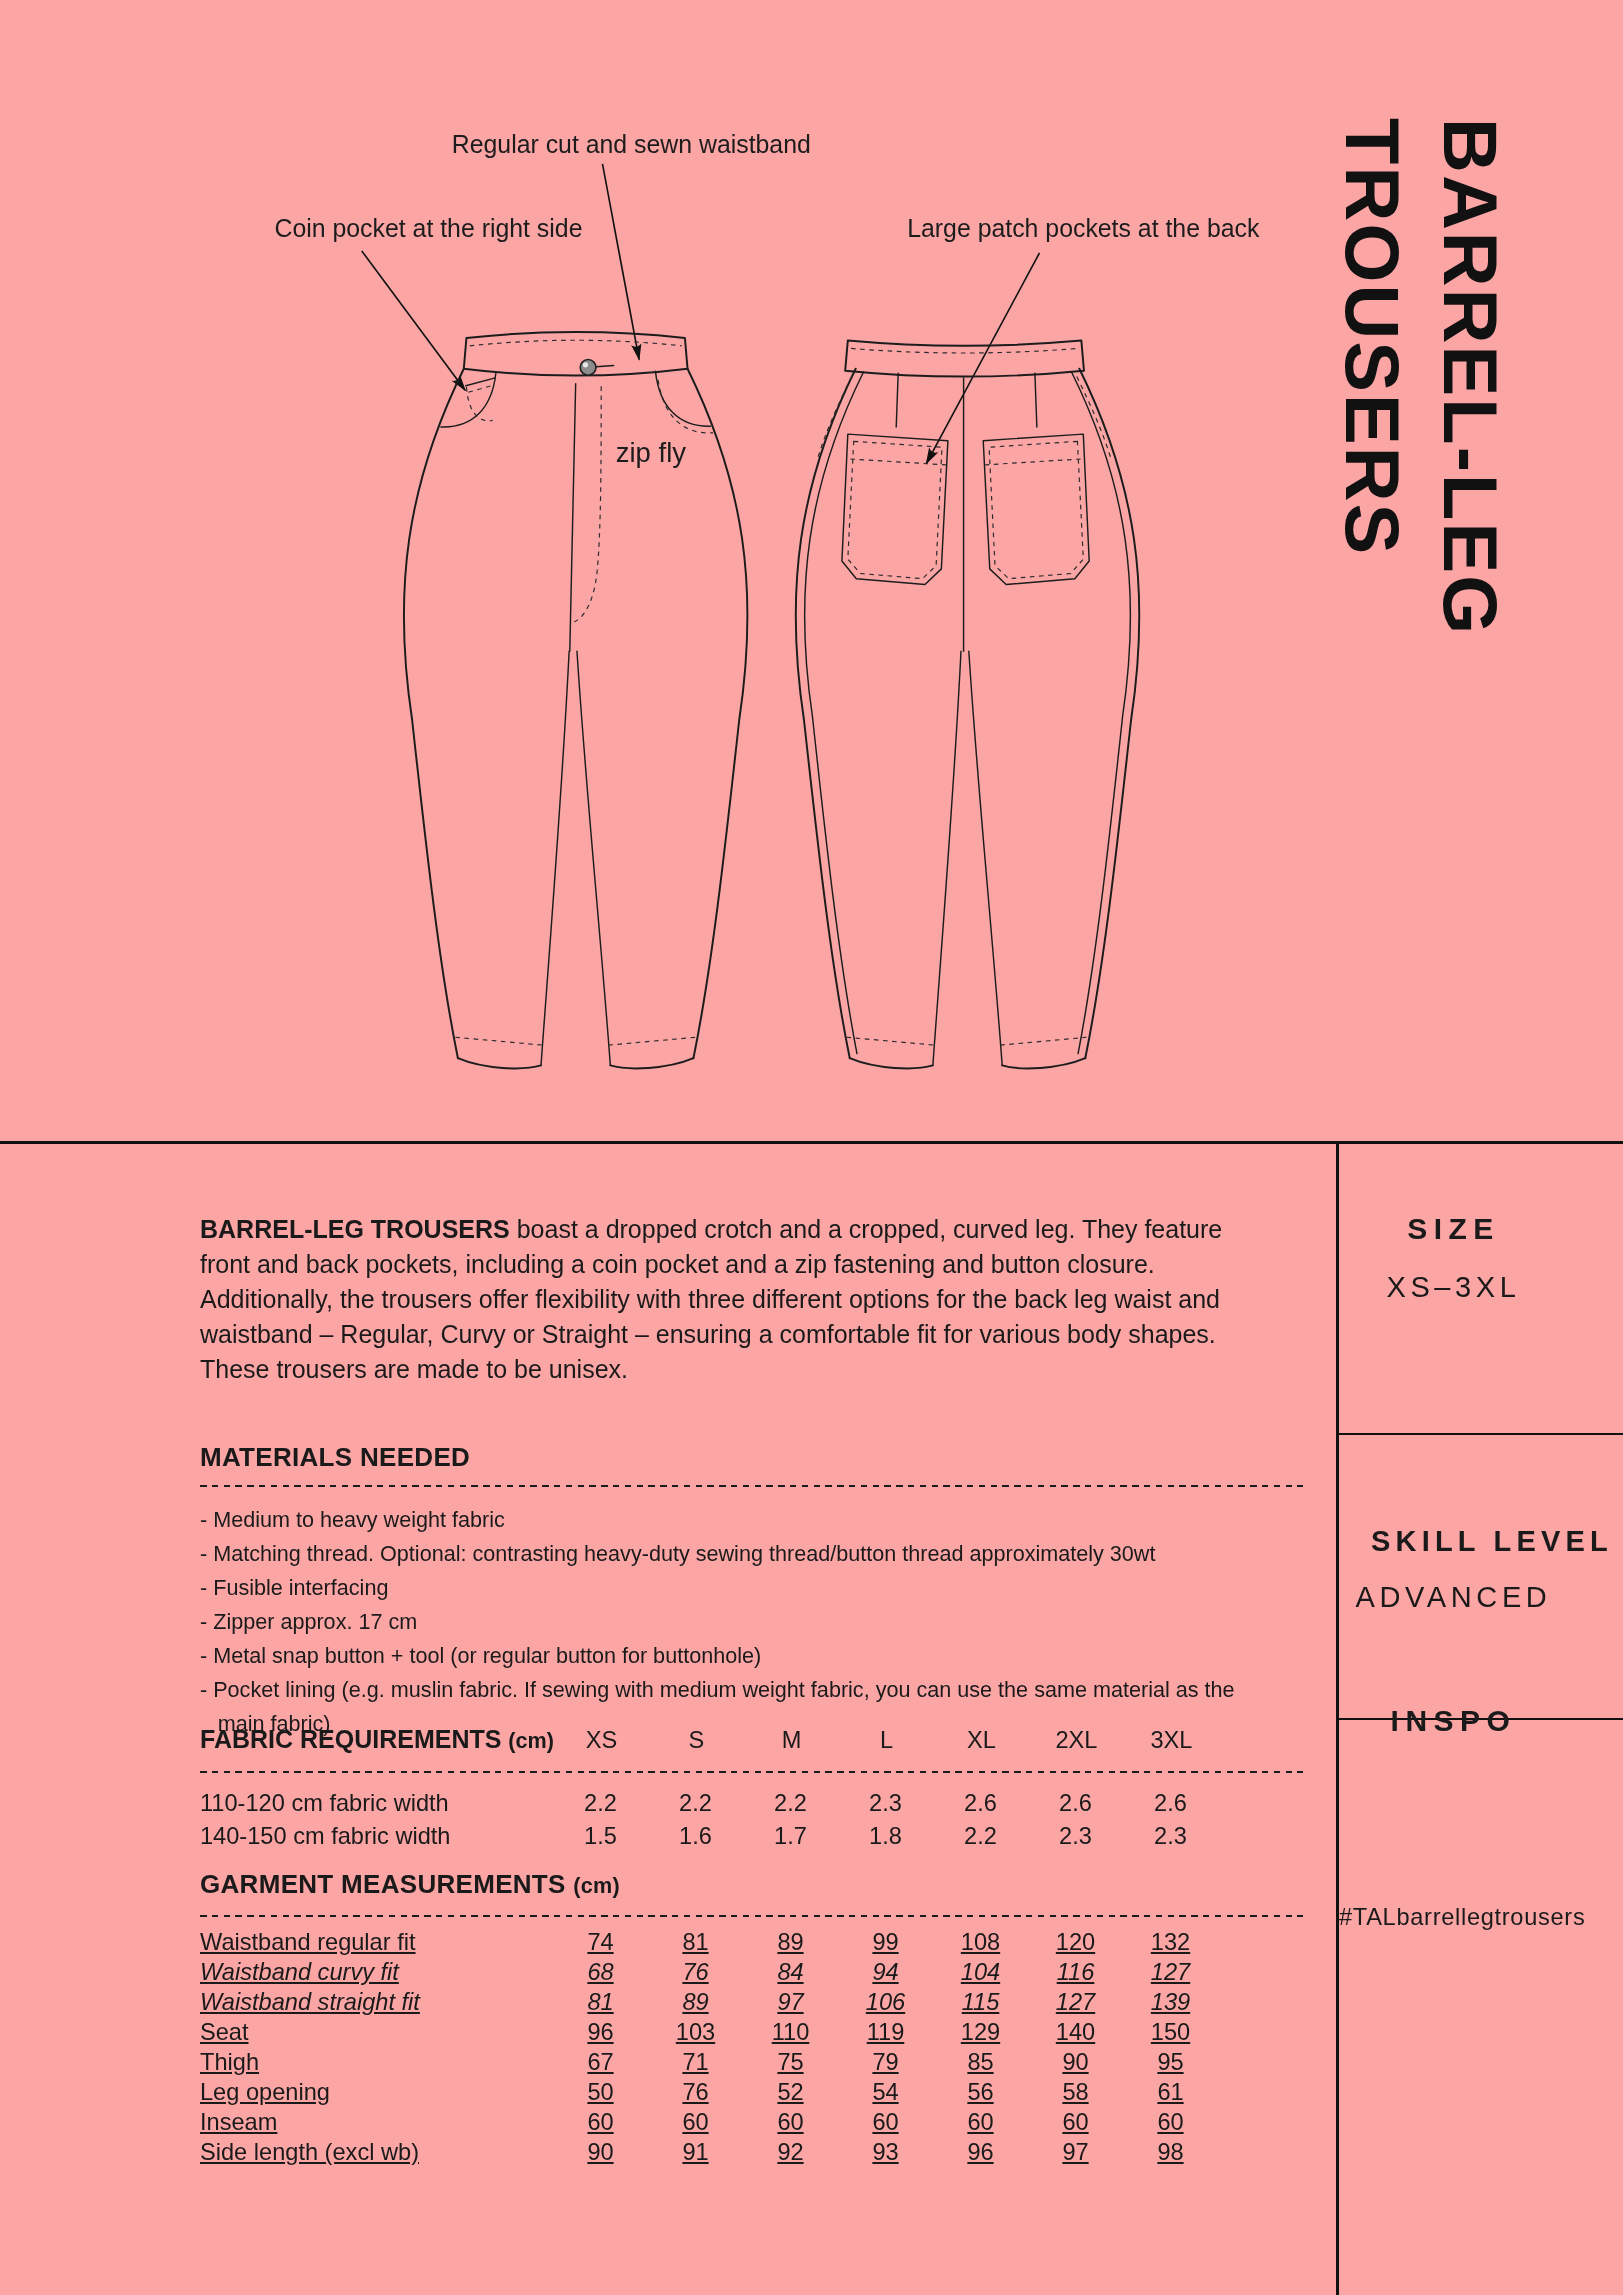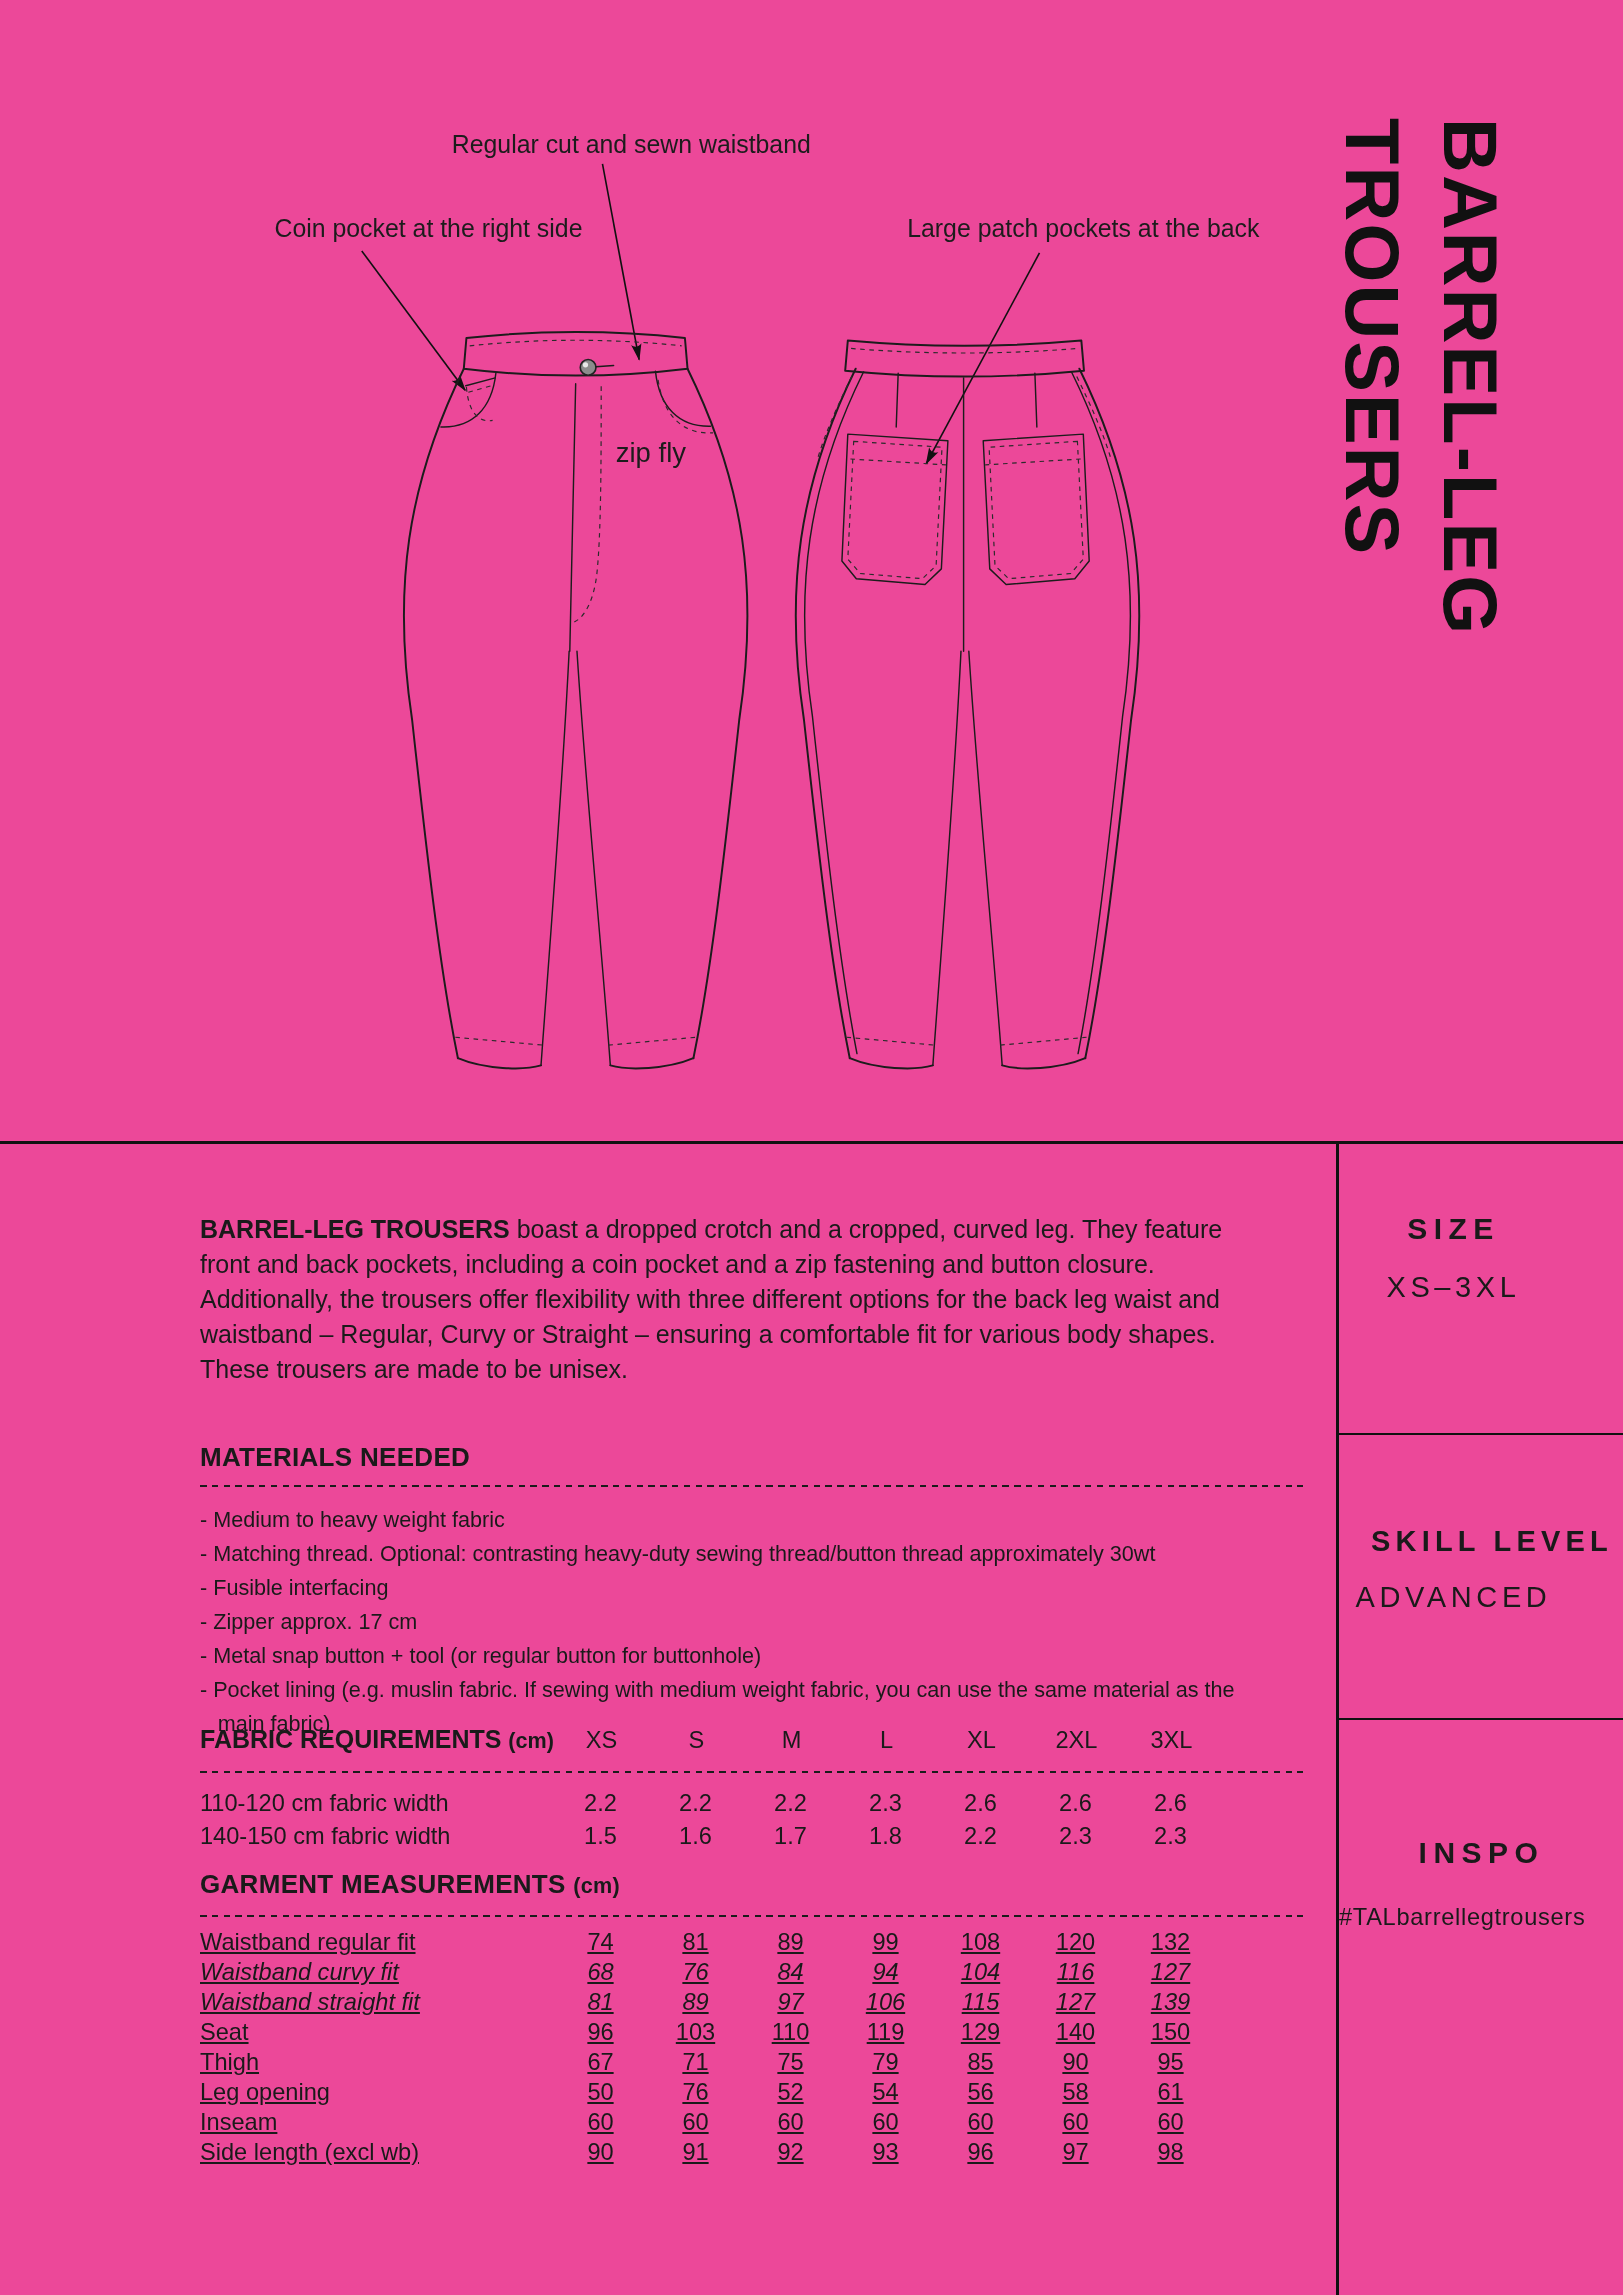--- a/index.html
+++ b/index.html
@@ -1,16 +1,16 @@
 <!DOCTYPE html>
 <html style="font-size:10.5px"><head>
 <meta charset="utf-8">
 <style>
   html,body{margin:0;padding:0;background:#e8e8e8;}
-  .page{position:relative;width:1623px;height:2295px;background:#ec4899;overflow:hidden;
+  .page{position:relative;width:1623px;height:2295px;background:#fca5a5;overflow:hidden;
         font-family:"Liberation Sans",sans-serif;color:#1a1a1a;}
   .abs{position:absolute;}
 
   
   .vtitle{position:absolute;left:1519px;top:118px;transform:rotate(90deg);transform-origin:top left;
           font-size:76px;font-weight:700;line-height:98px;letter-spacing:2px;white-space:nowrap;color:#111;}
 
   
   .hrule{left:0;top:1141px;width:1623px;height:2.6px;background:#111;}
   .vrule{left:1336px;top:1141px;width:2.6px;height:1154px;background:#111;}
@@ -155,21 +155,21 @@
 
   <div class="abs hrule"></div>
   <div class="abs vrule"></div>
   <div class="abs sb-div" style="top:1433px;"></div>
   <div class="abs sb-div" style="top:1718px;"></div>
 
   <div class="abs sb-text sb-h" style="top:1212px;">SIZE</div>
   <div class="abs sb-text sb-v" style="top:1271px;">XS–3XL</div>
   <div class="abs sb-text sb-h2" style="top:1525px;">SKILL LEVEL</div>
   <div class="abs sb-text sb-v" style="top:1581px;">ADVANCED</div>
-  <div class="abs sb-text sb-h" style="top:1836px;padding-left:28px;">INSPO</div>
+  <div class="abs sb-text sb-h" style="top:1704px;">INSPO</div>
   <div class="abs sb-text sb-tag" style="top:1904px;">#TALbarrellegtrousers</div>
 
   <div class="abs intro"><span class="lead">BARREL-LEG TROUSERS</span><span> boast a dropped crotch and a cropped, curved leg. They feature front and back pockets, including a coin pocket and a zip fastening and button closure. Additionally, the trousers offer flexibility with three different options for the back leg waist and waistband – Regular, Curvy or Straight – ensuring a comfortable fit for various body shapes. These trousers are made to be unisex.</span></div>
 
   <div class="abs sec-h" style="left:200px;top:1442px;">MATERIALS NEEDED</div>
   <div class="abs dashes" style="left:200px;top:1485px;width:1103px;"></div>
   <div class="abs mat-list">
     <div class="mat-item">- Medium to heavy weight fabric</div>
     <div class="mat-item">- Matching thread. Optional: contrasting heavy-duty sewing thread/button thread approximately 30wt</div>
     <div class="mat-item">- Fusible interfacing</div>

